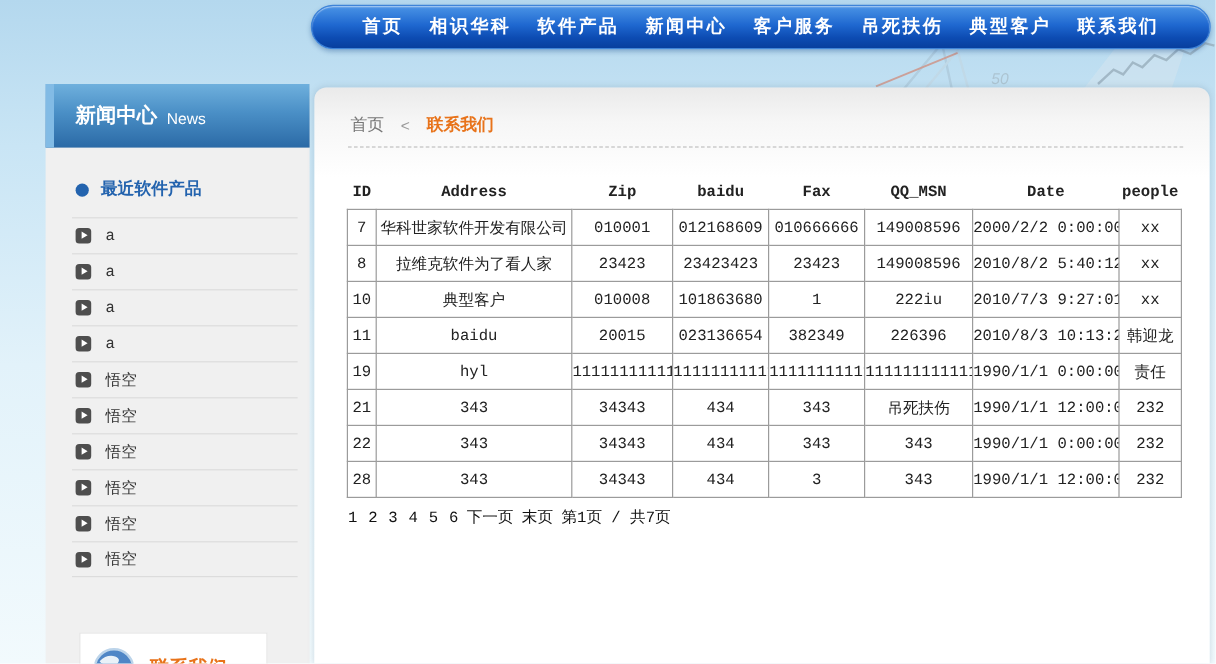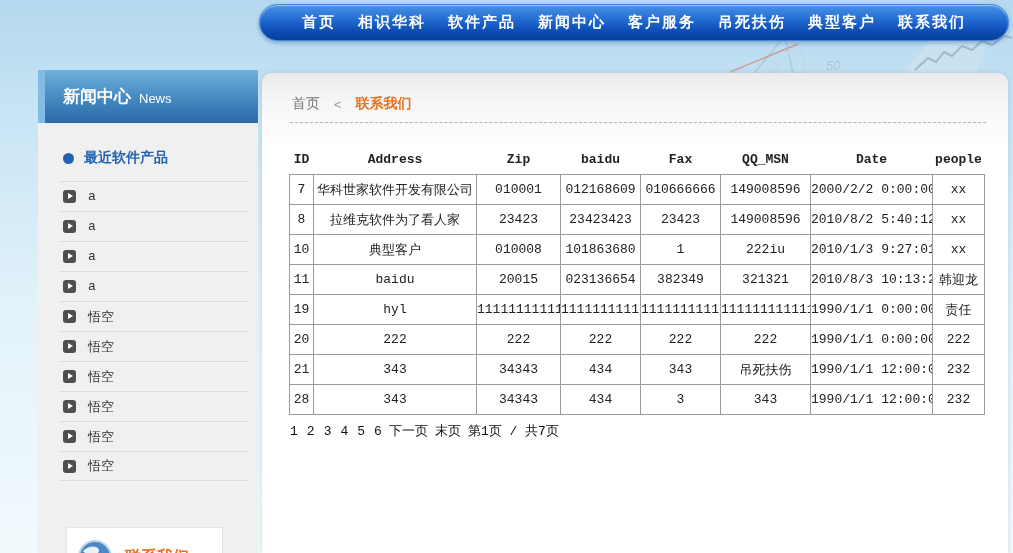--- a/index.html
+++ b/index.html
@@ -211,61 +211,61 @@
           <td>2010/8/2 5:40:12</td>
           <td>xx</td>
         </tr>
         <tr>
           <td>10</td>
           <td>典型客户</td>
           <td>010008</td>
           <td>101863680</td>
           <td>1</td>
           <td>222iu</td>
-          <td>2010/1/3 9:27:01</td>
+          <td>2010/7/3 9:27:01</td>
           <td>xx</td>
         </tr>
         <tr>
           <td>11</td>
           <td>baidu</td>
           <td>20015</td>
           <td>023136654</td>
           <td>382349</td>
-          <td>321321</td>
+          <td>226396</td>
           <td>2010/8/3 10:13:25</td>
           <td>韩迎龙</td>
         </tr>
         <tr>
           <td>19</td>
           <td>hyl</td>
           <td>11111111111</td>
           <td>11111111111</td>
           <td>11111111111</td>
           <td>111111111111</td>
           <td>1990/1/1 0:00:00</td>
           <td>责任</td>
         </tr>
         <tr>
-          <td>20</td>
-          <td>222</td>
-          <td>222</td>
-          <td>222</td>
-          <td>222</td>
-          <td>222</td>
-          <td>1990/1/1 0:00:00</td>
-          <td>222</td>
-        </tr>
-        <tr>
           <td>21</td>
           <td>343</td>
           <td>34343</td>
           <td>434</td>
           <td>343</td>
           <td>吊死扶伤</td>
           <td>1990/1/1 12:00:00</td>
+          <td>232</td>
+        </tr>
+        <tr>
+          <td>22</td>
+          <td>343</td>
+          <td>34343</td>
+          <td>434</td>
+          <td>343</td>
+          <td>343</td>
+          <td>1990/1/1 0:00:00</td>
           <td>232</td>
         </tr>
         <tr>
           <td>28</td>
           <td>343</td>
           <td>34343</td>
           <td>434</td>
           <td>3</td>
           <td>343</td>
           <td>1990/1/1 12:00:00</td>

